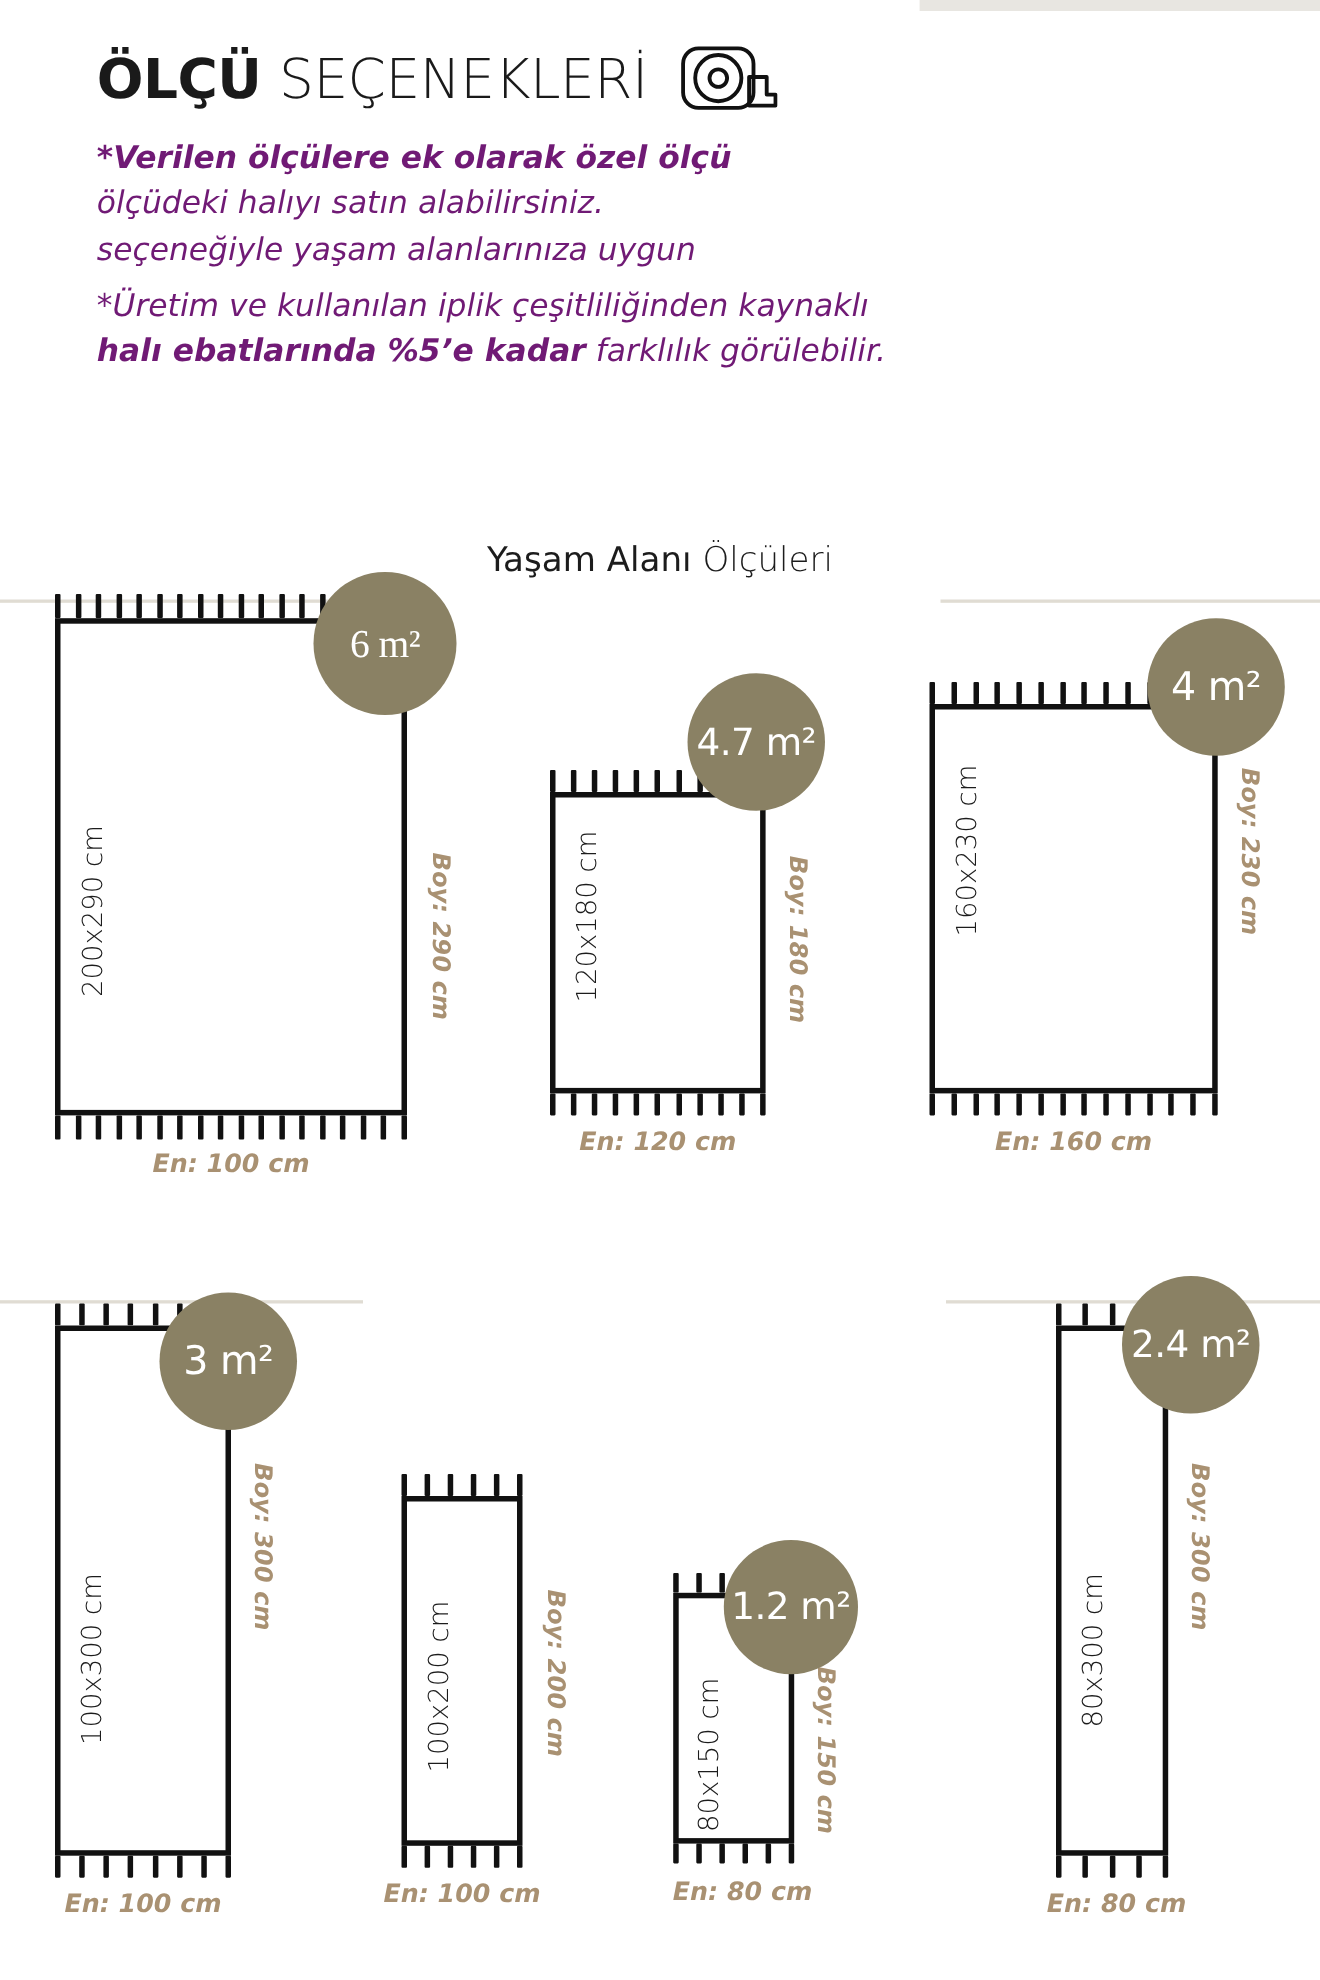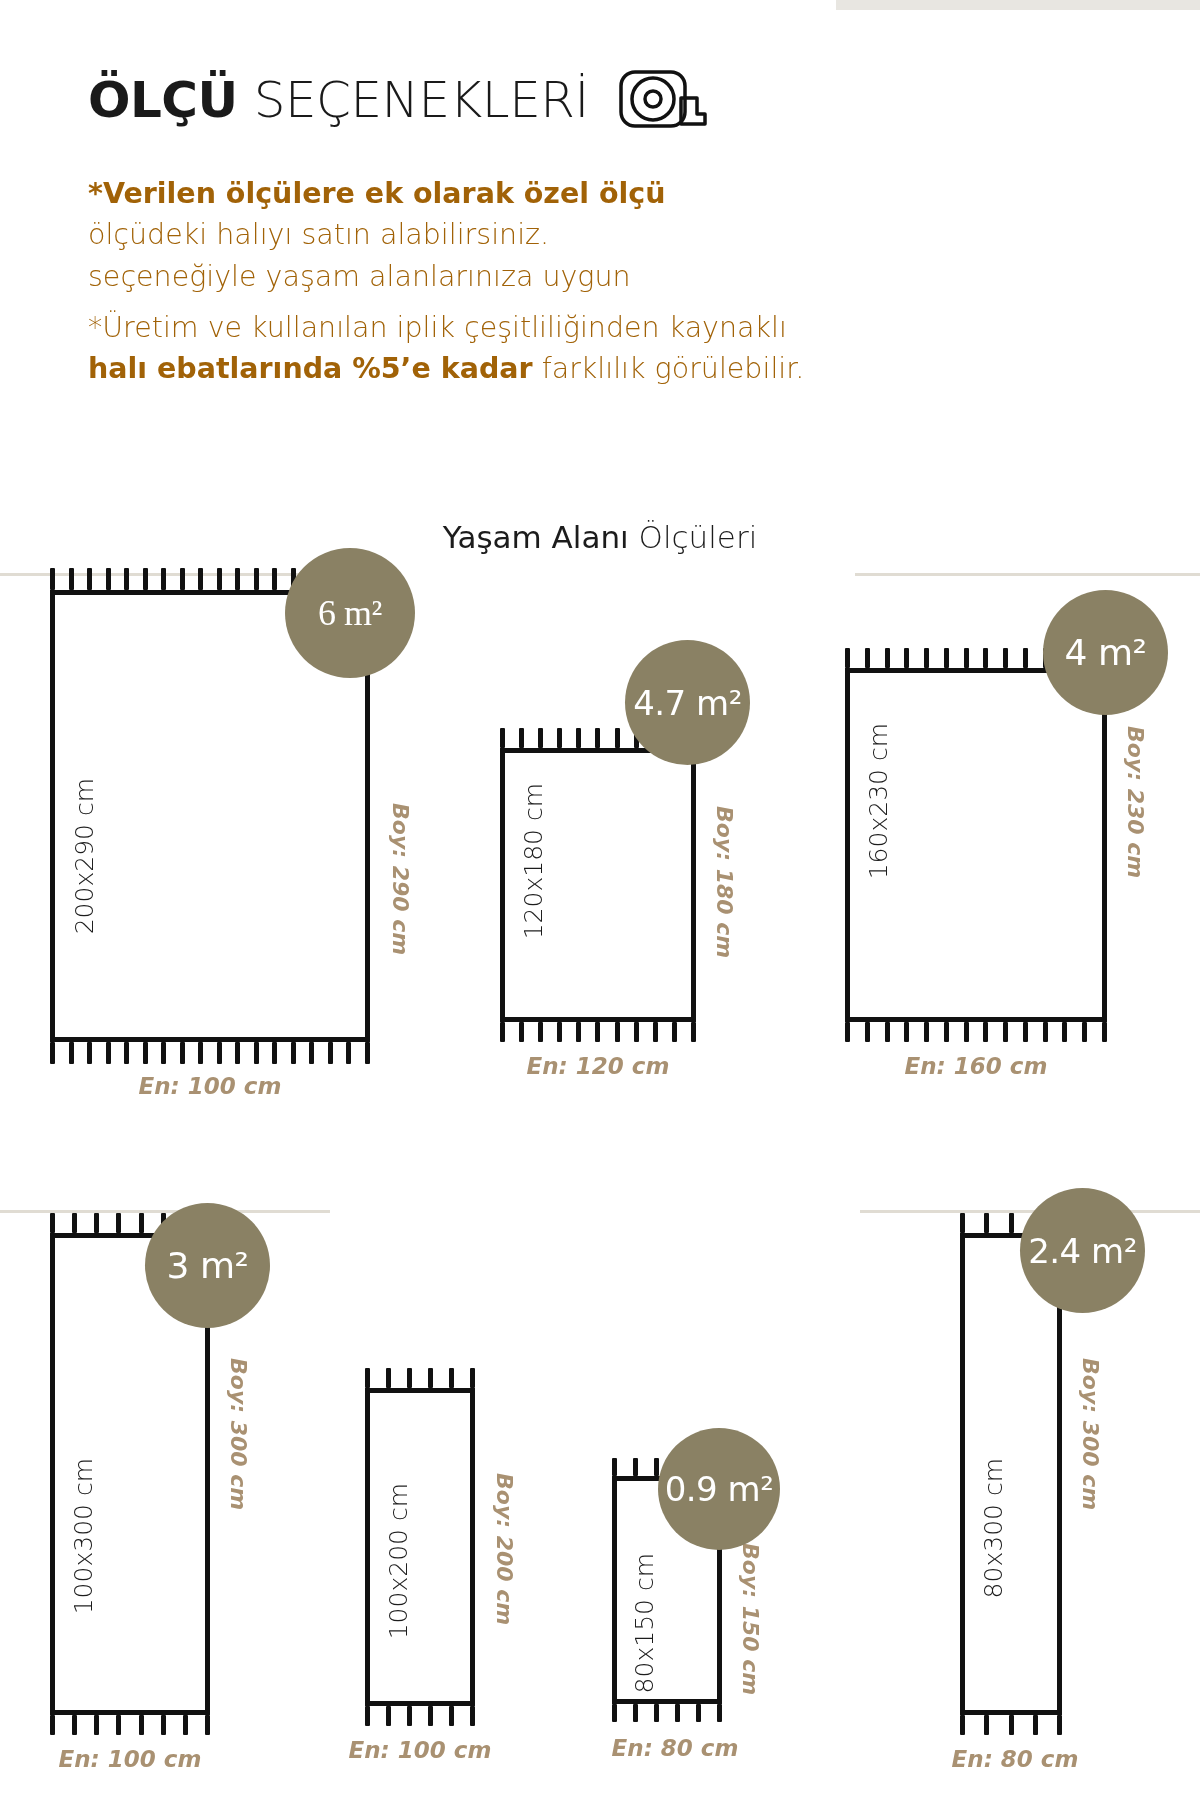--- a/index.html
+++ b/index.html
@@ -22,21 +22,20 @@
     left: 836px;
     width: 364px;
     height: 10px;
     background: #e8e6e1;
   }
 
   
   .page {
     position: absolute;
     inset: 0;
-    margin-top: 28px;
   }
 
   
   .heading {
     position: absolute;
     left: 88px;
     top: 38px;
     display: flex;
     align-items: center;
     gap: 16px;
@@ -55,23 +54,24 @@
   }
   .tape-icon {
     margin-left: 14px;
     margin-top: 2px;
   }
 
   
   .intro {
     position: absolute;
     left: 88px;
-    top: 146px;
+    top: 124px;
     width: 1000px;
-    color: #a16207;
+    color: #701a75;
+    font-style: italic;
   }
   .intro p {
     margin: 0 0 2px 0;
     font-size: 28.5px;
     line-height: 1.38;
     font-weight: 300;
   }
   .intro b {
     font-weight: 700;
   }
@@ -391,21 +391,21 @@
       <i></i>
         <i></i>
         <i></i>
         <i></i>
         <i></i>
         <i></i>
     </div>
     <div class="lbl-left" style="left:30px; top:95px;">80x150 cm</div>
     <div class="lbl-right" style="left:138px; top:85px;">Boy: 150 cm</div>
     <div class="lbl-bottom" style="left:-15px; top:277px; width:180px;">En: 80 cm</div>
-    <div class="badge" style="left:58px; top:-30px; width:122px; height:122px; font-size:34px;">0.9 m²</div>
+    <div class="badge" style="left:58px; top:-30px; width:122px; height:122px; font-size:34px;">1.2 m²</div>
   </div>
 
   <div class="rug" style="left:880px; top:1185px; width:300px; height:600px;">
     <div class="fringe" style="left:80px; top:0px; width:102px; height:20px;">
       <i></i>
         <i></i>
         <i></i>
         <i></i>
         <i></i>
     </div>

